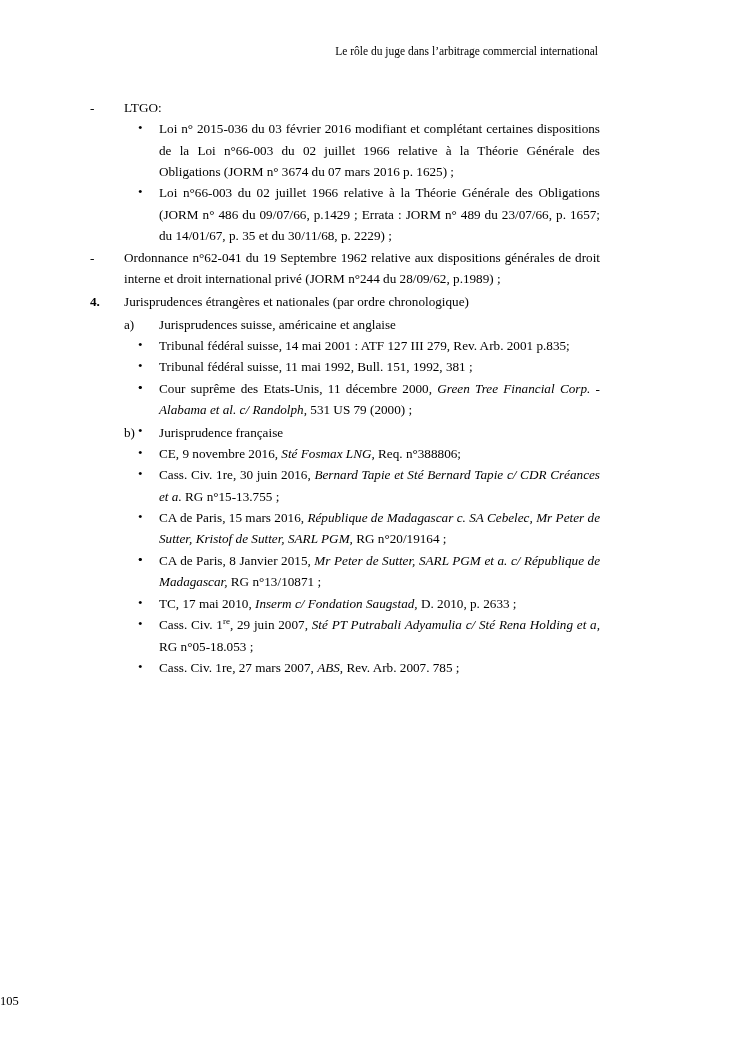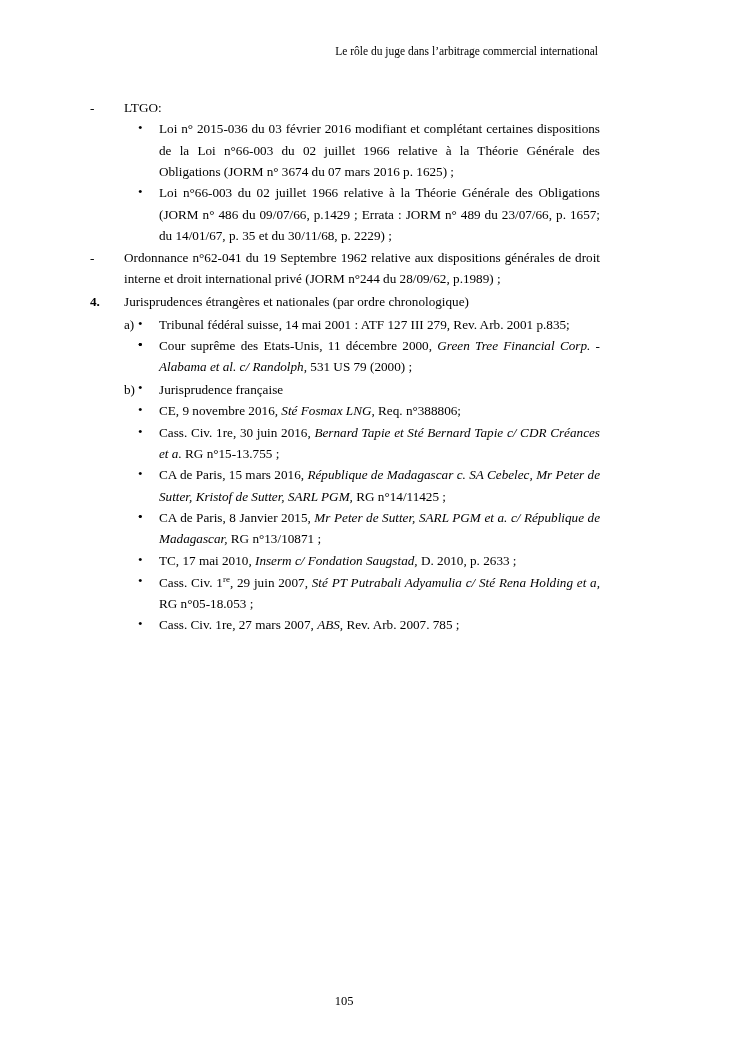--- a/index.html
+++ b/index.html
@@ -88,21 +88,20 @@
     top: 0;
   }
 
   .it { font-style: italic; }
 
   .footer {
     position: absolute;
     left: 0;
     right: 0;
     bottom: 44px;
-    text-align: center;
     font-size: 12.5px;
   }
   sup { font-size: 0.68em; vertical-align: super; }
 </style>
 </head>
 <body>
 
 <div class="page">
 
   <div class="header">
@@ -130,30 +129,30 @@
       <span class="marker">-</span>
       <span>Ordonnance n°62-041 du 19 Septembre 1962 relative aux dispositions générales de droit interne et droit international privé (JORM n°244 du 28/09/62, p.1989) ;</span>
     </div>
 
     <div class="num-item">
       <span class="marker">4.</span>
       <span class="head-strong">Jurisprudences étrangères et nationales</span><span> (par ordre chronologique)</span>
     </div>
 
     <div id="subsections">
-        <div class="alpha-item"><span class="marker">a)</span></div>
+        <div class="alpha-item"><span class="marker">a)</span><span>Jurisprudences suisse, américaine et anglaise</span></div>
         <div class="bullet-item"><span class="marker">•</span><span><span>Tribunal fédéral suisse, 14 mai 2001 : ATF 127 III 279, Rev. Arb. 2001 p.835;</span></span></div>
-        <div class="bullet-item"><span class="marker">•</span></div>
+        <div class="bullet-item"><span class="marker">•</span><span><span>Tribunal fédéral suisse, 11 mai 1992, Bull. 151, 1992, 381 ;</span></span></div>
         <div class="bullet-item"><span class="marker">•</span></div>
         <div class="bullet-item"><span class="marker">•</span><span><span>Cour suprême des Etats-Unis, 11 décembre 2000, </span><span class="it">Green Tree Financial Corp. - Alabama et al. c/ Randolph</span><span>, 531 US 79 (2000) ;</span></span></div>
         <div class="bullet-item"><span class="marker">•</span></div>
         <div class="alpha-item"><span class="marker">b)</span><span>Jurisprudence française</span></div>
         <div class="bullet-item"><span class="marker">•</span><span><span>CE, 9 novembre 2016, </span><span class="it">Sté Fosmax LNG</span><span>, Req. n°388806;</span></span></div>
         <div class="bullet-item"><span class="marker">•</span><span><span>Cass. Civ. 1re, 30 juin 2016, </span><span class="it">Bernard Tapie et Sté Bernard Tapie c/ CDR Créances et a.</span><span> RG n°15-13.755 ;</span></span></div>
-        <div class="bullet-item"><span class="marker">•</span><span><span>CA de Paris, 15 mars 2016, </span><span class="it">République de Madagascar c. SA Cebelec, Mr Peter de Sutter, Kristof de Sutter, SARL PGM,</span><span> RG n°14/11425 ;</span></span></div>
+        <div class="bullet-item"><span class="marker">•</span><span><span>CA de Paris, 15 mars 2016, </span><span class="it">République de Madagascar c. SA Cebelec, Mr Peter de Sutter, Kristof de Sutter, SARL PGM,</span><span> RG n°20/19164 ;</span></span></div>
         <div class="bullet-item"><span class="marker">•</span></div>
         <div class="bullet-item"><span class="marker">•</span><span><span>CA de Paris, 8 Janvier 2015, </span><span class="it">Mr Peter de Sutter, SARL PGM et a. c/ République de Madagascar,</span><span> RG n°13/10871 ;</span></span></div>
         <div class="bullet-item"><span class="marker">•</span><span><span>TC, 17 mai 2010, </span><span class="it">Inserm c/ Fondation Saugstad</span><span>, D. 2010, p. 2633 ;</span></span></div>
         <div class="bullet-item"><span class="marker">•</span><span><span>Cass. Civ. 1</span><sup>re</sup><span>, 29 juin 2007, </span><span class="it">Sté PT Putrabali Adyamulia c/ Sté Rena Holding et a,</span><span> RG n°05-18.053 ;</span></span></div>
         <div class="bullet-item"><span class="marker">•</span><span><span>Cass. Civ. 1re, 27 mars 2007, </span><span class="it">ABS</span><span>, Rev. Arb. 2007. 785 ;</span></span></div>
       </div>
 
   </div>
 
   <div class="footer">

